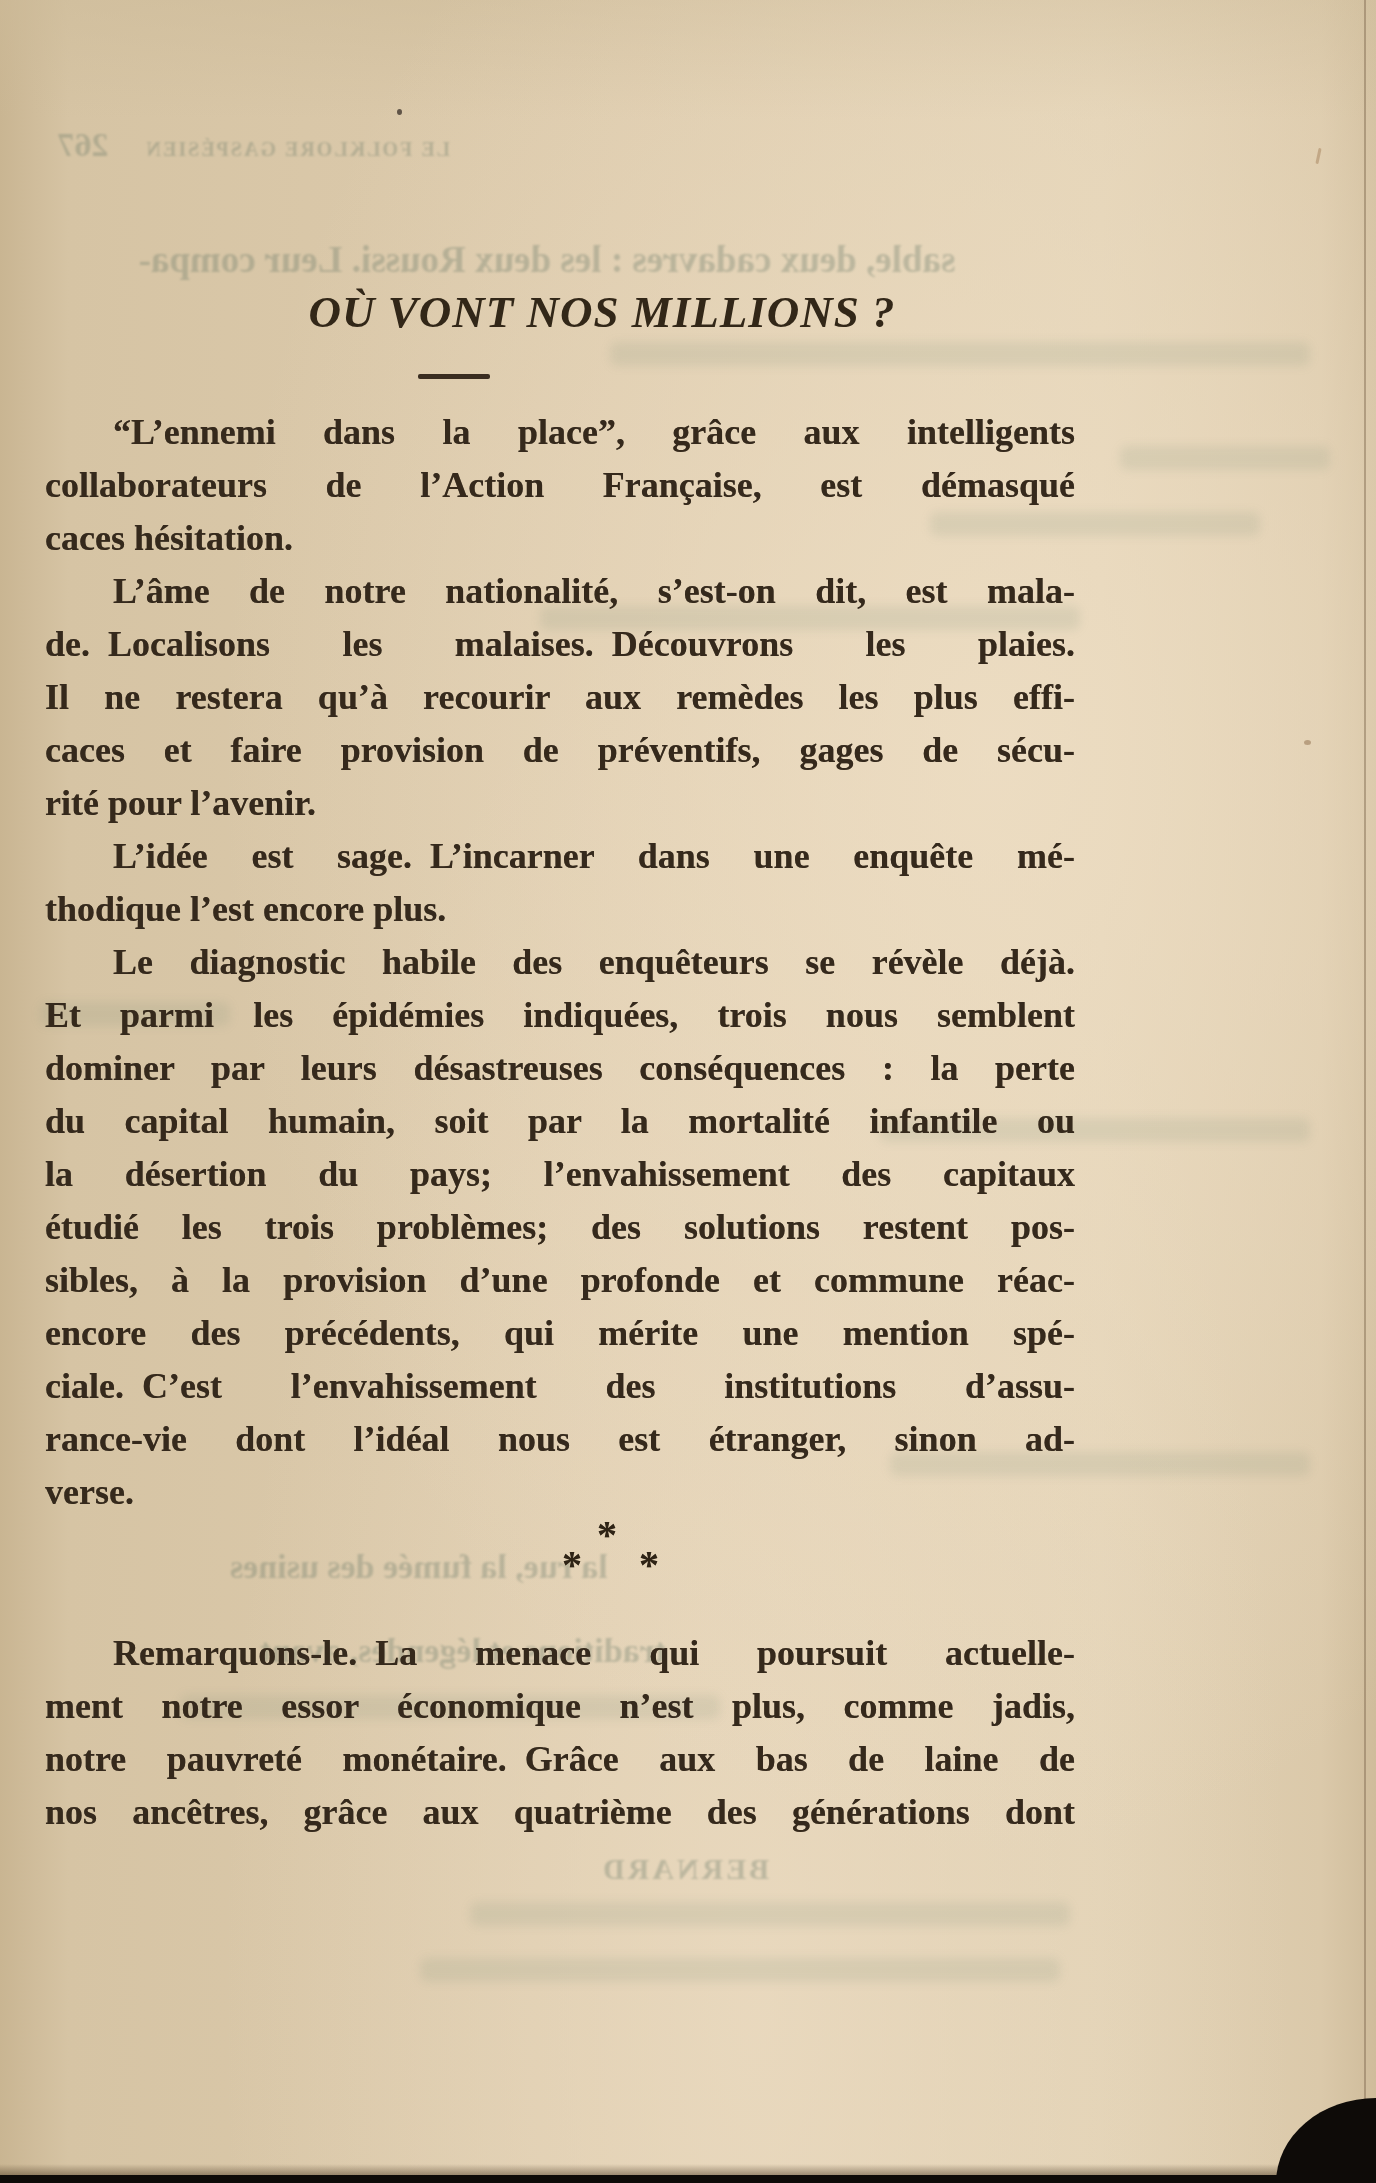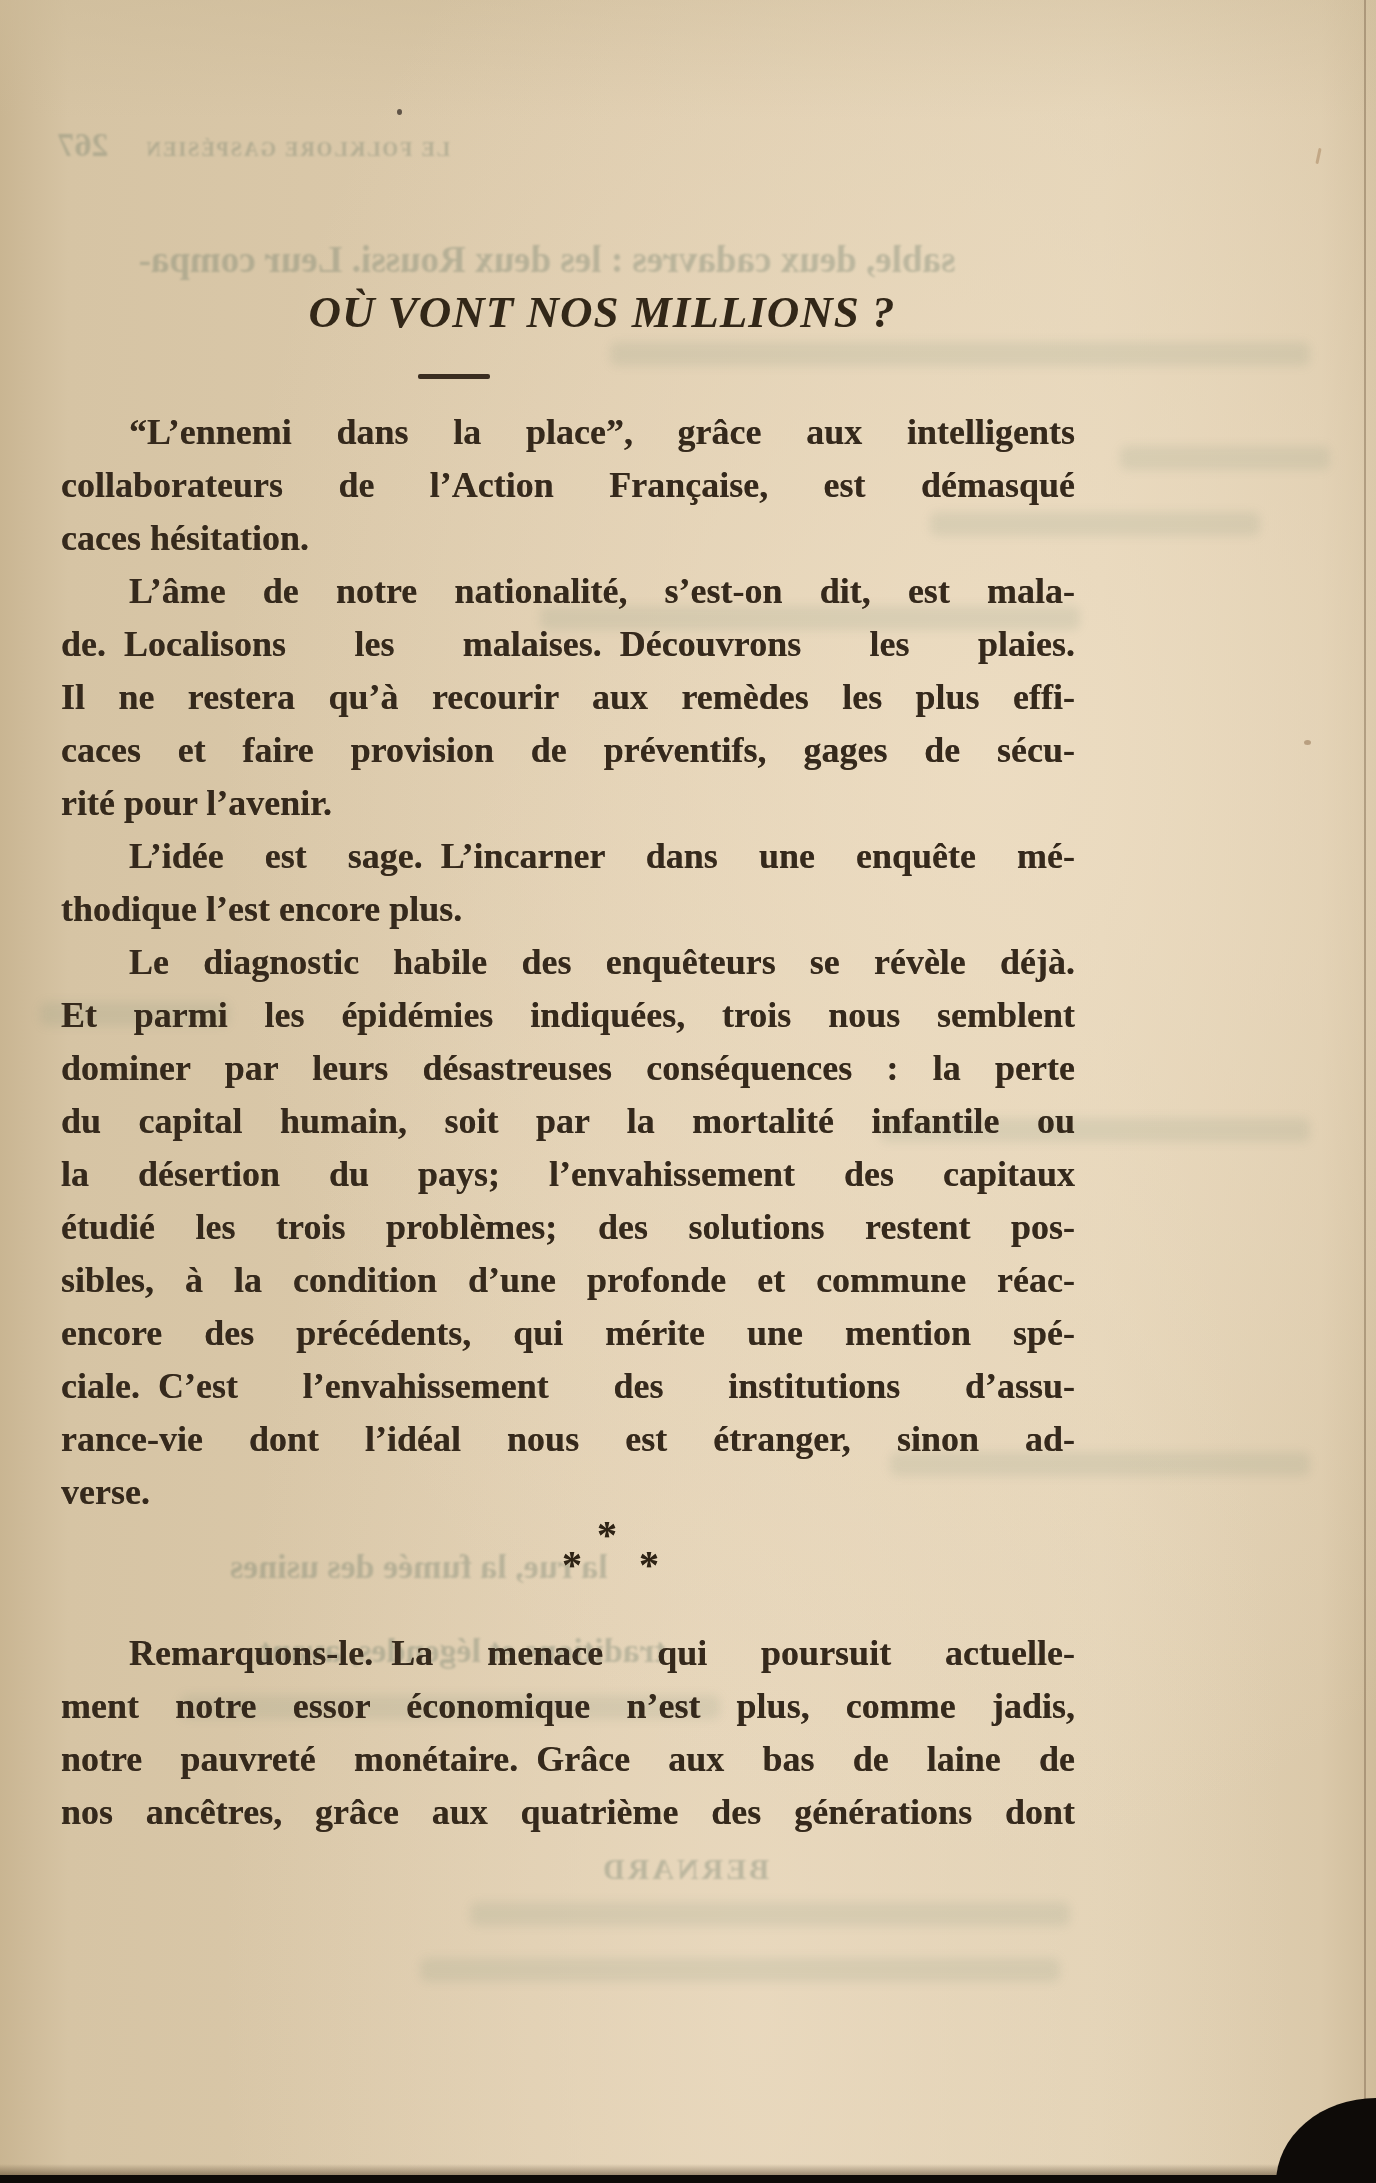--- a/index.html
+++ b/index.html
@@ -40,21 +40,21 @@
   }
   .rule{
     position:absolute;left:418px;top:374px;width:72px;height:5px;
     background:#3a2d20;border-radius:2px;
   }
   .body{
     position:absolute;left:45px;top:406px;width:1030px;
     color:#35291c;font-size:36px;font-weight:bold;
     text-shadow:0 0 .5px rgba(53,41,28,.55);
   }
-  .ln{height:53px;line-height:53px;white-space:normal;margin-left:16px;}
+  .ln{height:53px;line-height:53px;white-space:normal;}
   .ln.j{text-align:justify;text-align-last:justify;}
   .ln.end{text-align:left;text-align-last:left;}
   .ln.ind{padding-left:68px;}
   .sep{position:relative;height:108px;}
   .sep span{
     position:absolute;font-size:40px;line-height:1;font-weight:bold;color:#2e2315;
   }
   .ast1{left:552px;top:-4px;}
   .ast2{left:517px;top:26px;}
   .ast3{left:594px;top:26px;}
@@ -106,21 +106,21 @@
       <div class="ln j">caces et faire provision de préventifs, gages de sécu-</div>
       <div class="ln end">rité pour l’avenir.</div>
       <div class="ln j ind">L’idée est sage. L’incarner dans une enquête mé-</div>
       <div class="ln end">thodique l’est encore plus.</div>
       <div class="ln j ind">Le diagnostic habile des enquêteurs se révèle déjà.</div>
       <div class="ln j">Et parmi les épidémies indiquées, trois nous semblent</div>
       <div class="ln j">dominer par leurs désastreuses conséquences : la perte</div>
       <div class="ln j">du capital humain, soit par la mortalité infantile ou</div>
       <div class="ln j">la désertion du pays; l’envahissement des capitaux</div>
       <div class="ln j">étudié les trois problèmes; des solutions restent pos-</div>
-      <div class="ln j">sibles, à la condition d’une profonde et commune réac-</div>
+      <div class="ln j">sibles, à la provision d’une profonde et commune réac-</div>
       <div class="ln j">encore des précédents, qui mérite une mention spé-</div>
       <div class="ln j">ciale. C’est l’envahissement des institutions d’assu-</div>
       <div class="ln j">rance-vie dont l’idéal nous est étranger, sinon ad-</div>
       <div class="ln end">verse.</div>
 
       <div class="sep">
         <span class="ast1">*</span>
         <span class="ast2">*</span>
         <span class="ast3">*</span>
       </div>

